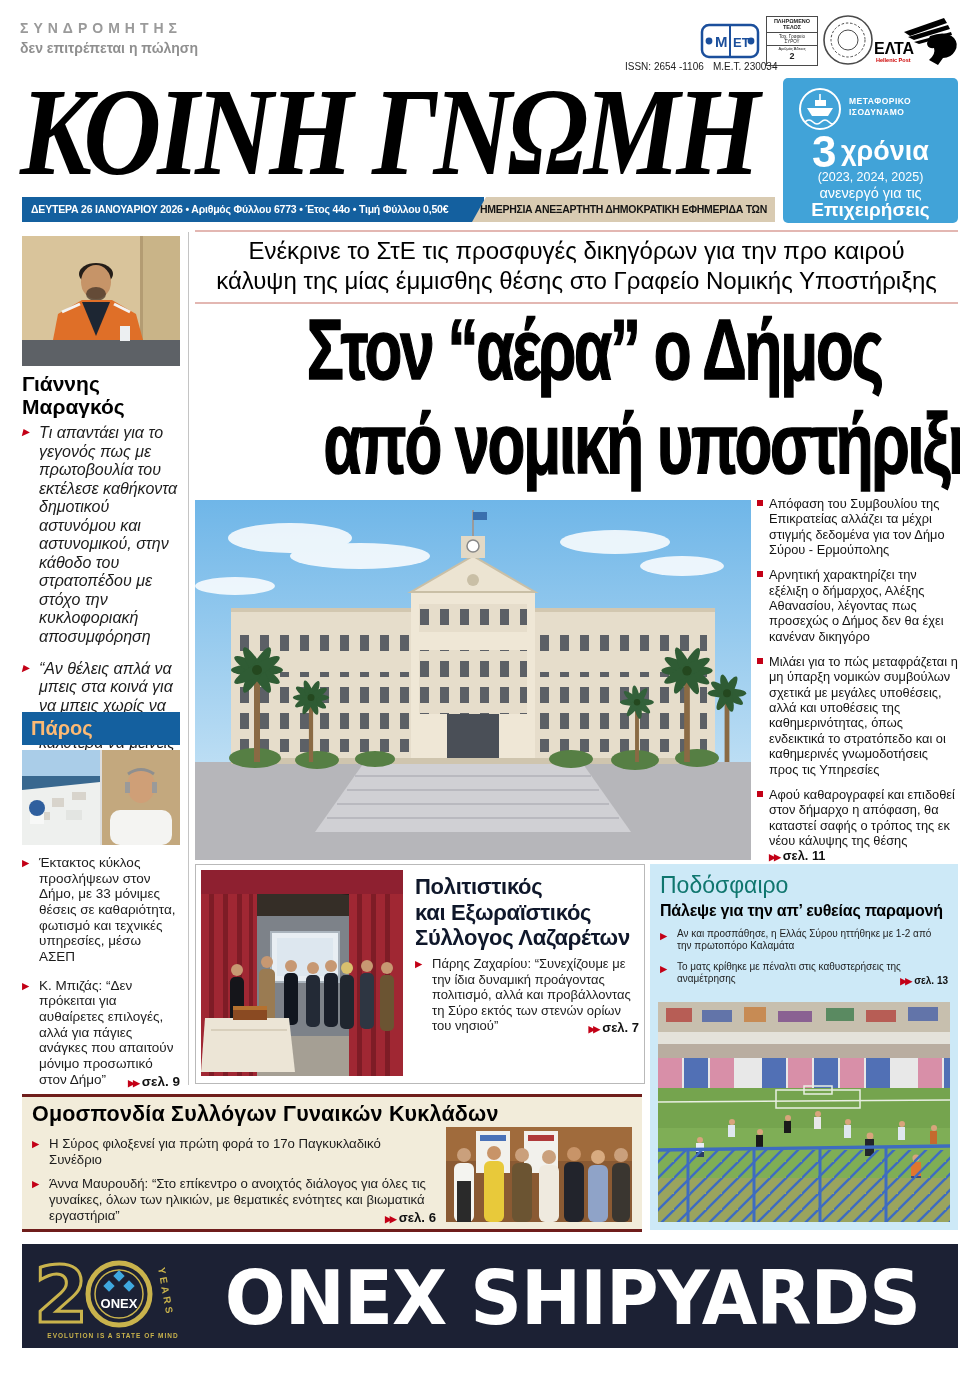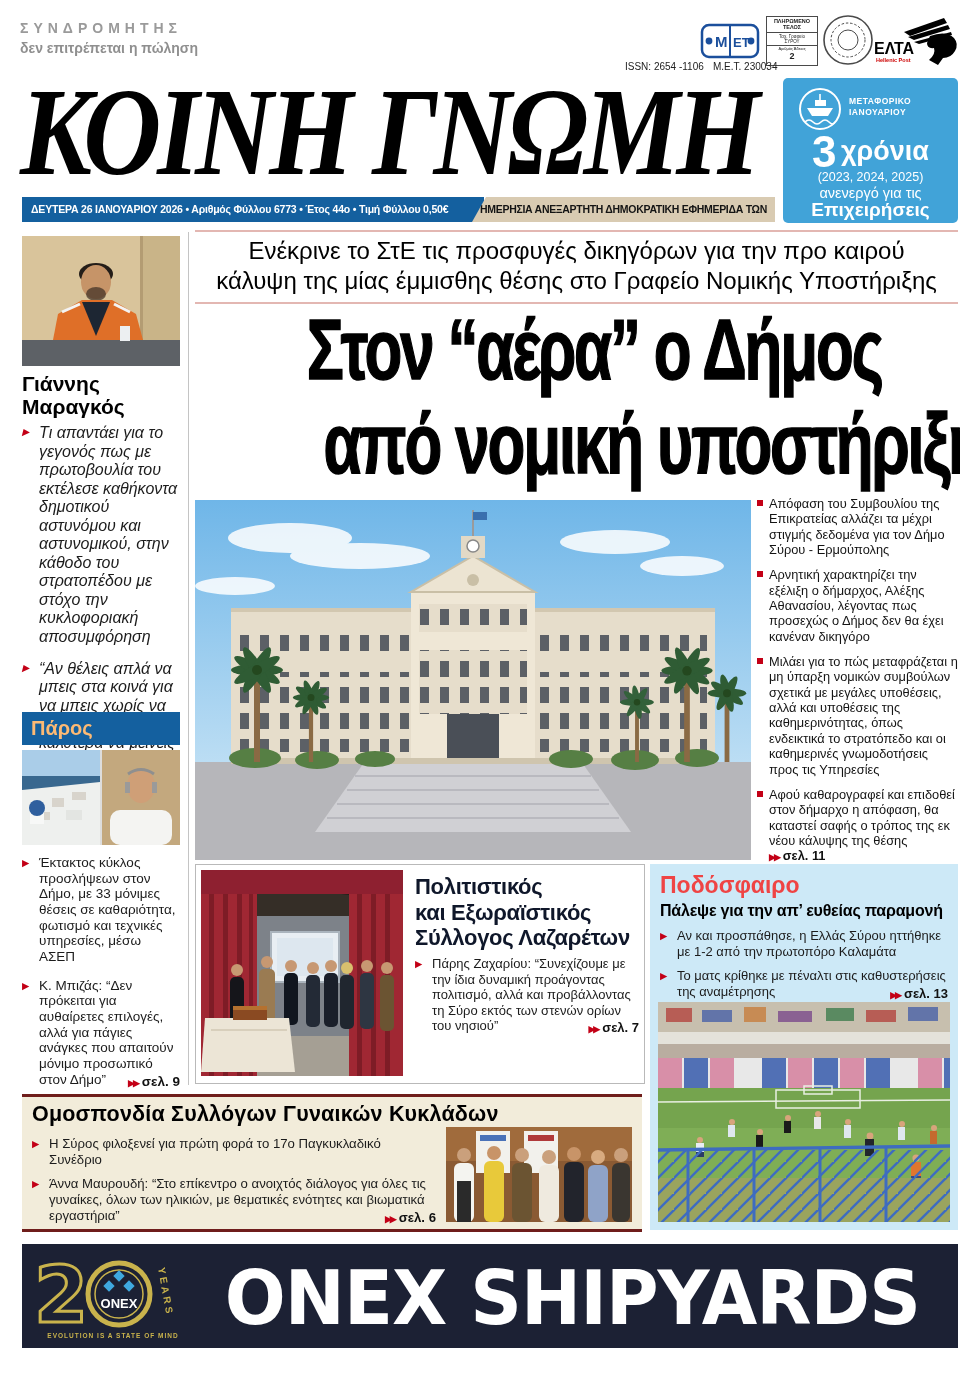--- a/index.html
+++ b/index.html
@@ -79,23 +79,23 @@
 
   
   .culture{left:195px;top:864px;width:450px;height:220px;border:1px solid #b9b9b9;background:#fff;box-sizing:border-box;}
   .culture-photo{left:201px;top:870px;width:202px;height:206px;}
   .culture-title{left:415px;top:874px;width:228px;font-size:22px;font-weight:bold;line-height:1.17;color:#0f172a;letter-spacing:-.3px;}
   .culture-bullets{left:415px;top:956px;width:224px;font-size:13px;line-height:1.2;color:#1c1c1c;}
   .culture-bullets .lbul{margin-bottom:10px;}
 
   
   .football{left:650px;top:864px;width:308px;height:366px;background:#cde9f7;}
-  .fb-section{left:660px;top:872px;font-size:23px;font-weight:bold;color:#ef4444;}
+  .fb-section{left:660px;top:872px;font-size:23px;font-weight:normal;color:#0f766e;}
   .fb-sub{left:660px;top:902px;font-size:16px;font-weight:bold;color:#000;letter-spacing:-.2px;}
-  .fb-bullets{left:660px;top:928px;width:288px;font-size:13px;line-height:1.2;color:#1c1c1c;}
+  .fb-bullets{left:660px;top:928px;width:288px;font-size:10px;line-height:1.2;color:#1c1c1c;}
   .fb-bullets .lbul{margin-bottom:9px;}
   .fb-photo{left:658px;top:1002px;width:292px;height:220px;}
 
   
   .fed{left:22px;top:1094px;width:620px;height:138px;background:#f2ecda;
       border-top:3px solid #6f1d1b;border-bottom:3px solid #6f1d1b;box-sizing:border-box;}
   .fed-title{left:32px;top:1102px;font-size:21.5px;font-weight:bold;color:#000;letter-spacing:.2px;}
   .fed-bullets{left:32px;top:1136px;width:404px;font-size:13.2px;line-height:1.22;color:#1c1c1c;}
   .fed-bullets .lbul{margin-bottom:8px;}
   .fed-photo{left:446px;top:1127px;width:186px;height:95px;}
@@ -164,21 +164,21 @@
       <svg width="46" height="46" viewBox="0 0 46 46">
         <circle cx="23" cy="23" r="20" fill="none" stroke="#fff" stroke-width="2"></circle>
         <rect x="18" y="14" width="11" height="6" fill="#fff"></rect>
         <line x1="23" y1="8" x2="23" y2="14" stroke="#fff" stroke-width="1.6"></line>
         <path d="M10,22 h26 l-5,8 H15 z" fill="#fff"></path>
         <path d="M8,36 q4,-4 8,0 t8,0 t8,0 t6,0" fill="none" stroke="#fff" stroke-width="1.6"></path>
       </svg>
     </div>
     <div class="cap">
       <div>ΜΕΤΑΦΟΡΙΚΟ</div>
-      <div>ΙΑΝΟΥΑΡΙΟΥ</div>
+      <div>ΙΣΟΔΥΝΑΜΟ</div>
     </div>
     <div class="row">
       <span class="n3">3</span>
       <span class="word">χρόνια</span>
     </div>
     <div class="years">(2023, 2024, 2025)</div>
     <div class="l2">ανενεργό για τις</div>
     <div class="l3">Επιχειρήσεις</div>
   </div>
 

